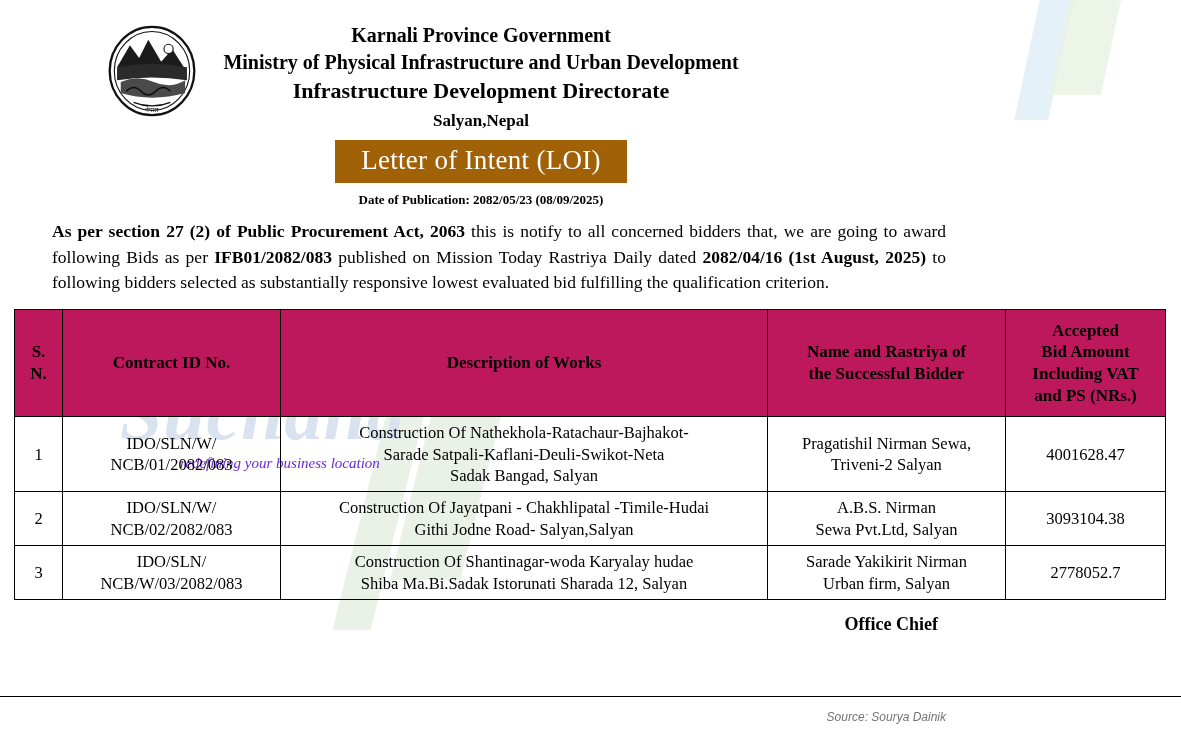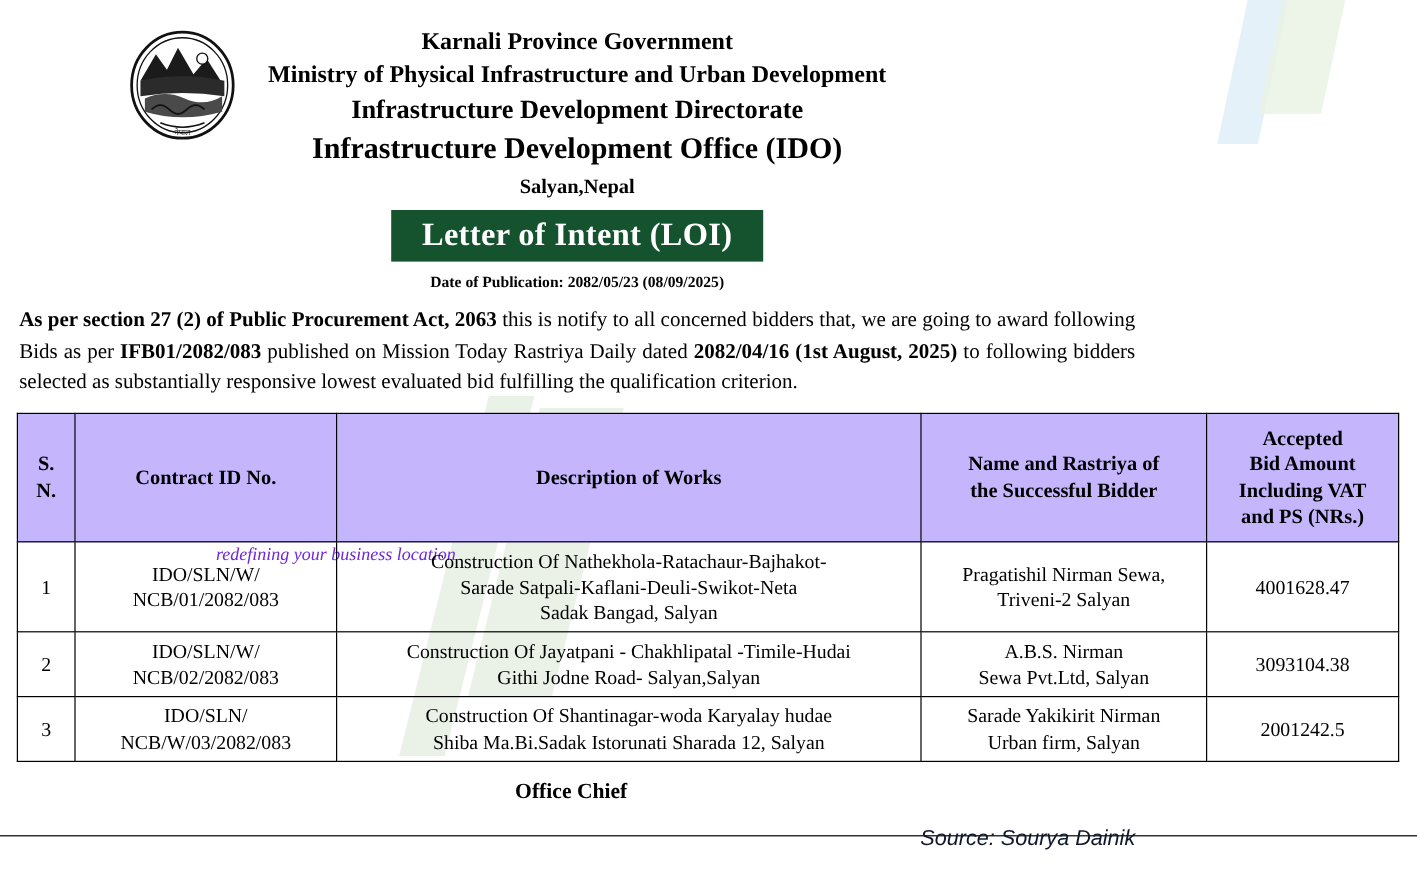--- a/index.html
+++ b/index.html
@@ -90,99 +90,100 @@
   }
   .h-line1 { font-size: 20px; font-weight: bold; line-height: 1.35; }
   .h-line2 { font-size: 20px; font-weight: bold; line-height: 1.35; }
   .h-line3 { font-size: 22px; font-weight: bold; line-height: 1.4; }
   .h-line4 { font-size: 25px; font-weight: bold; line-height: 1.4; }
   .h-line5 { font-size: 17px; font-weight: bold; line-height: 1.6; }
 
   .loi-wrap { text-align: center; margin-top: 6px; }
   .loi-banner {
     display: inline-block;
-    background: #14532d;
+    background: #a16207;
     color: #ffffff;
     font-size: 27px;
-    font-weight: bold;
+    font-weight: normal;
     padding: 5px 26px 7px 26px;
     letter-spacing: .3px;
   }
   .pubdate {
     text-align: center;
     font-size: 13px;
     font-weight: bold;
     margin-top: 9px;
   }
 
   .para {
     margin-top: 11px;
     font-size: 17.5px;
     line-height: 1.47;
     text-align: justify;
     padding: 0 2px;
+    margin-left: 36px;
   }
   .para b { font-weight: bold; }
 
   
   table.loi {
     margin-top: 13px;
     width: 100%;
     border-collapse: collapse;
     table-layout: fixed;
     background: transparent;
   }
   table.loi th, table.loi td {
     border: 1px solid #000000;
     text-align: center;
     vertical-align: middle;
     padding: 5px 4px;
   }
   table.loi thead th {
-    background: #c4b5fd;
+    background: #be185d;
     font-size: 17px;
     font-weight: bold;
     line-height: 1.28;
     height: 96px;
   }
   table.loi tbody td {
     font-size: 16.5px;
     line-height: 1.3;
     background: transparent;
   }
   .col-sn    { width: 48px; }
   .col-cid   { width: 218px; }
   .col-desc  { width: 487px; }
   .col-bid   { width: 238px; }
   .col-amt   { width: 160px; }
 
   .office-chief {
-    text-align: center;
+    text-align: right;
     font-size: 18px;
     font-weight: bold;
     margin-top: 14px;
     padding-right: 10px;
   }
 
   .footer-rule {
     position: absolute;
     left: 0;
     bottom: 34px;
     width: 1181px;
     height: 1px;
     background: #000000;
   }
   .source {
     position: absolute;
     right: 16px;
-    bottom: 22px;
-    font-size: 18px;
+    bottom: 7px;
+    font-size: 12px;
     font-style: italic;
     font-family: "Liberation Sans", sans-serif;
-    color: #0f172a;
+    color: #737373;
   }
 </style>
 </head>
 <body>
 
 <div id="rb1" class="ribbon"></div>
 <div id="rb2" class="ribbon"></div>
 
 <div id="watermark">
   <div class="wm-shape" id="wm-s1"></div>
@@ -201,21 +202,20 @@
       <path d="M12 46 Q50 38 88 46 L88 60 Q50 54 12 60 Z" fill="#2b2b2b"></path>
       <path d="M16 62 Q34 54 52 62 Q70 70 86 60 L86 74 Q50 84 16 74 Z" fill="#4a4a4a"></path>
       <path d="M22 72 q8 -8 16 0 q8 8 16 0 q8 -8 16 0" fill="none" stroke="#111111" stroke-width="1.6"></path>
       <path d="M30 84 q20 8 40 0" fill="none" stroke="#111111" stroke-width="1.4"></path>
       <circle cx="68" cy="26" r="5" fill="#ffffff" stroke="#111" stroke-width="1.2"></circle>
       <text x="50" y="95" font-size="7" text-anchor="middle" fill="#111111" font-family="Liberation Serif, serif">नेपाल</text>
     </svg>
     <div class="h-line1">Karnali Province Government</div>
     <div class="h-line2">Ministry of Physical Infrastructure and Urban Development</div>
     <div class="h-line3">Infrastructure Development Directorate</div>
-    <div class="h-line4">Infrastructure Development Office (IDO)</div>
     <div class="h-line5">Salyan,Nepal</div>
   </div>
 
   <div class="loi-wrap">
     <div class="loi-banner">Letter of Intent (LOI)</div>
   </div>
 
   <div class="pubdate">Date of Publication: 2082/05/23 (08/09/2025)</div>
 
   <div class="para">
@@ -291,21 +291,21 @@
           <div>NCB/W/03/2082/083</div>
         </td>
         <td>
           <div>Construction Of Shantinagar-woda Karyalay hudae</div>
           <div>Shiba Ma.Bi.Sadak Istorunati Sharada 12, Salyan</div>
         </td>
         <td>
           <div>Sarade Yakikirit Nirman</div>
           <div>Urban firm, Salyan</div>
         </td>
-        <td>2001242.5</td>
+        <td>2778052.7</td>
       </tr>
     </tbody>
   </table>
 
   <div class="office-chief">Office Chief</div>
 
   <div class="footer-rule"></div>
   <div class="source">Source: Sourya Dainik</div>
 </div>
 

